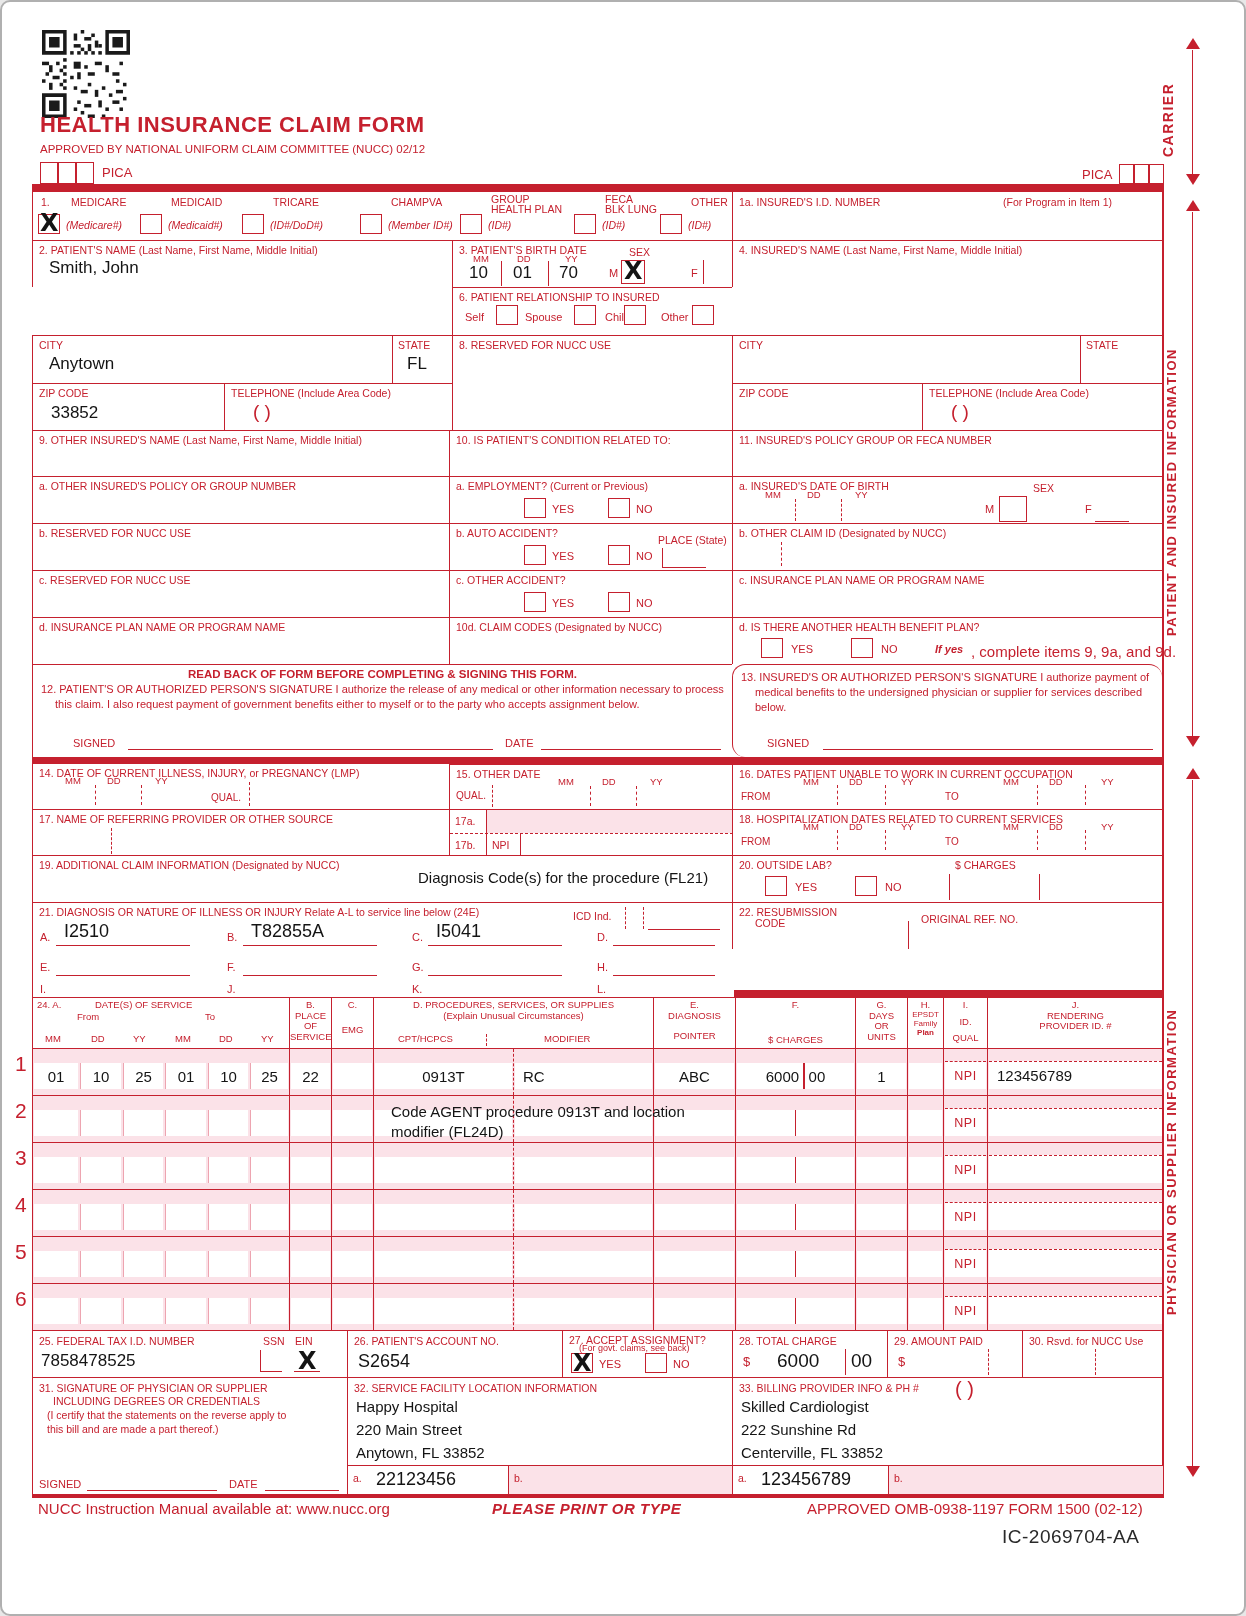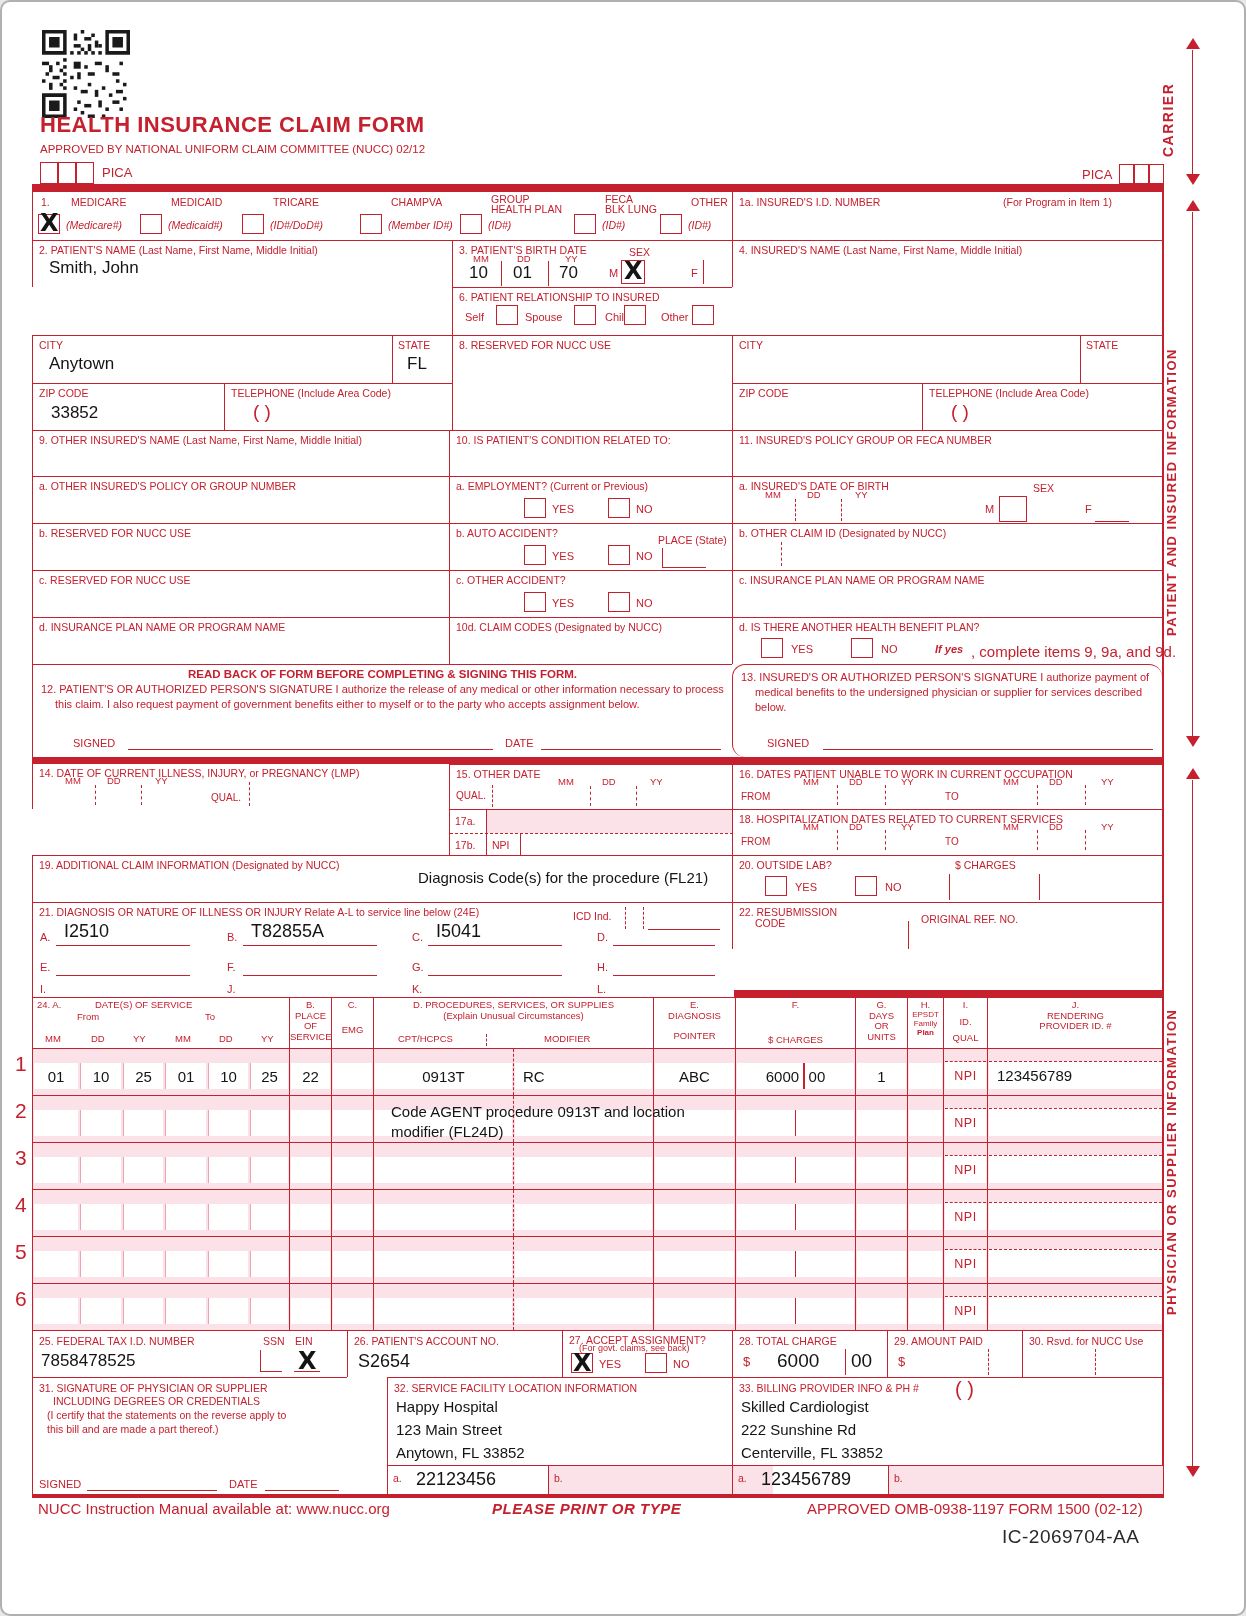--- a/index.html
+++ b/index.html
@@ -370,20 +370,24 @@
     <div class="vdash" style="left:104px;top:20px;height:20px;"></div>
     <div class="vdash" style="left:152px;top:20px;height:20px;"></div>
     <div class="lbl" style="left:270px;top:12px;font-size:9.5px;">MM</div>
     <div class="lbl" style="left:316px;top:12px;font-size:9.5px;">DD</div>
     <div class="lbl" style="left:368px;top:12px;font-size:9.5px;">YY</div>
     <div class="lbl" style="left:212px;top:26px;font-size:10px;">TO</div>
     <div class="vdash" style="left:304px;top:20px;height:20px;"></div>
     <div class="vdash" style="left:352px;top:20px;height:20px;"></div>
   </div>
 
+  <div class="cell" style="left:30px;top:807px;width:417px;height:46px;">
+    <div class="lbl" style="left:6px;top:3px;">17. NAME OF REFERRING PROVIDER OR OTHER SOURCE</div>
+    <div class="vdash" style="left:78px;top:18px;height:26px;"></div>
+  </div>
   <div class="cell" style="left:447px;top:807px;width:283px;height:46px;">
     <div class="abs" style="left:36px;top:0;right:0;height:23px;background:var(--pink);"></div>
     <div class="lbl" style="left:5px;top:5px;">17a.</div>
     <div class="hdash" style="left:0;top:23px;width:283px;"></div>
     <div class="vline" style="left:36px;top:0;height:46px;"></div>
     <div class="lbl" style="left:5px;top:29px;">17b.</div>
     <div class="lbl" style="left:42px;top:29px;">NPI</div>
     <div class="vline" style="left:70px;top:23px;height:23px;"></div>
   </div>
   <div class="cell" style="left:730px;top:807px;width:430px;height:46px;">
@@ -1111,24 +1115,24 @@
 
   <div class="cell" style="left:30px;top:1375px;width:315px;height:117px;">
     <div class="lbl" style="left:6px;top:4px;">31. SIGNATURE OF PHYSICIAN OR SUPPLIER</div>
     <div class="lbl" style="left:20px;top:17px;">INCLUDING DEGREES OR CREDENTIALS</div>
     <div class="lbl wrap" style="left:14px;top:31px;width:250px;line-height:1.3;">(I certify that the statements on the reverse apply to this bill and are made a part thereof.)</div>
     <div class="lbl" style="left:6px;top:100px;font-size:11px;">SIGNED</div>
     <div class="lbl" style="left:196px;top:100px;font-size:11px;">DATE</div>
     <div class="sigline" style="left:54px;top:112px;width:130px;"></div>
     <div class="sigline" style="left:232px;top:112px;width:74px;"></div>
   </div>
-  <div class="cell" style="left:345px;top:1375px;width:385px;height:117px;margin-left:40px;">
+  <div class="cell" style="left:345px;top:1375px;width:385px;height:117px;">
     <div class="lbl" style="left:6px;top:4px;">32. SERVICE FACILITY LOCATION INFORMATION</div>
     <div class="val" style="left:8px;top:20px;font-size:15px;">Happy Hospital</div>
-    <div class="val" style="left:8px;top:43px;font-size:15px;">123 Main Street</div>
+    <div class="val" style="left:8px;top:43px;font-size:15px;">220 Main Street</div>
     <div class="val" style="left:8px;top:66px;font-size:15px;">Anytown, FL 33852</div>
     <div class="abs" style="left:0;top:87px;width:385px;height:30px;border-top:1.5px solid var(--red);">
       <div class="abs" style="left:160px;top:0;width:225px;height:28.5px;background:var(--pink);"></div>
       <div class="lbl" style="left:5px;top:6px;">a.</div>
       <div class="val" style="left:28px;top:3px;font-size:18px;">22123456</div>
       <div class="vline" style="left:160px;top:0;height:28.5px;"></div>
       <div class="lbl" style="left:166px;top:6px;">b.</div>
     </div>
   </div>
   <div class="cell" style="left:730px;top:1375px;width:430px;height:117px;">

